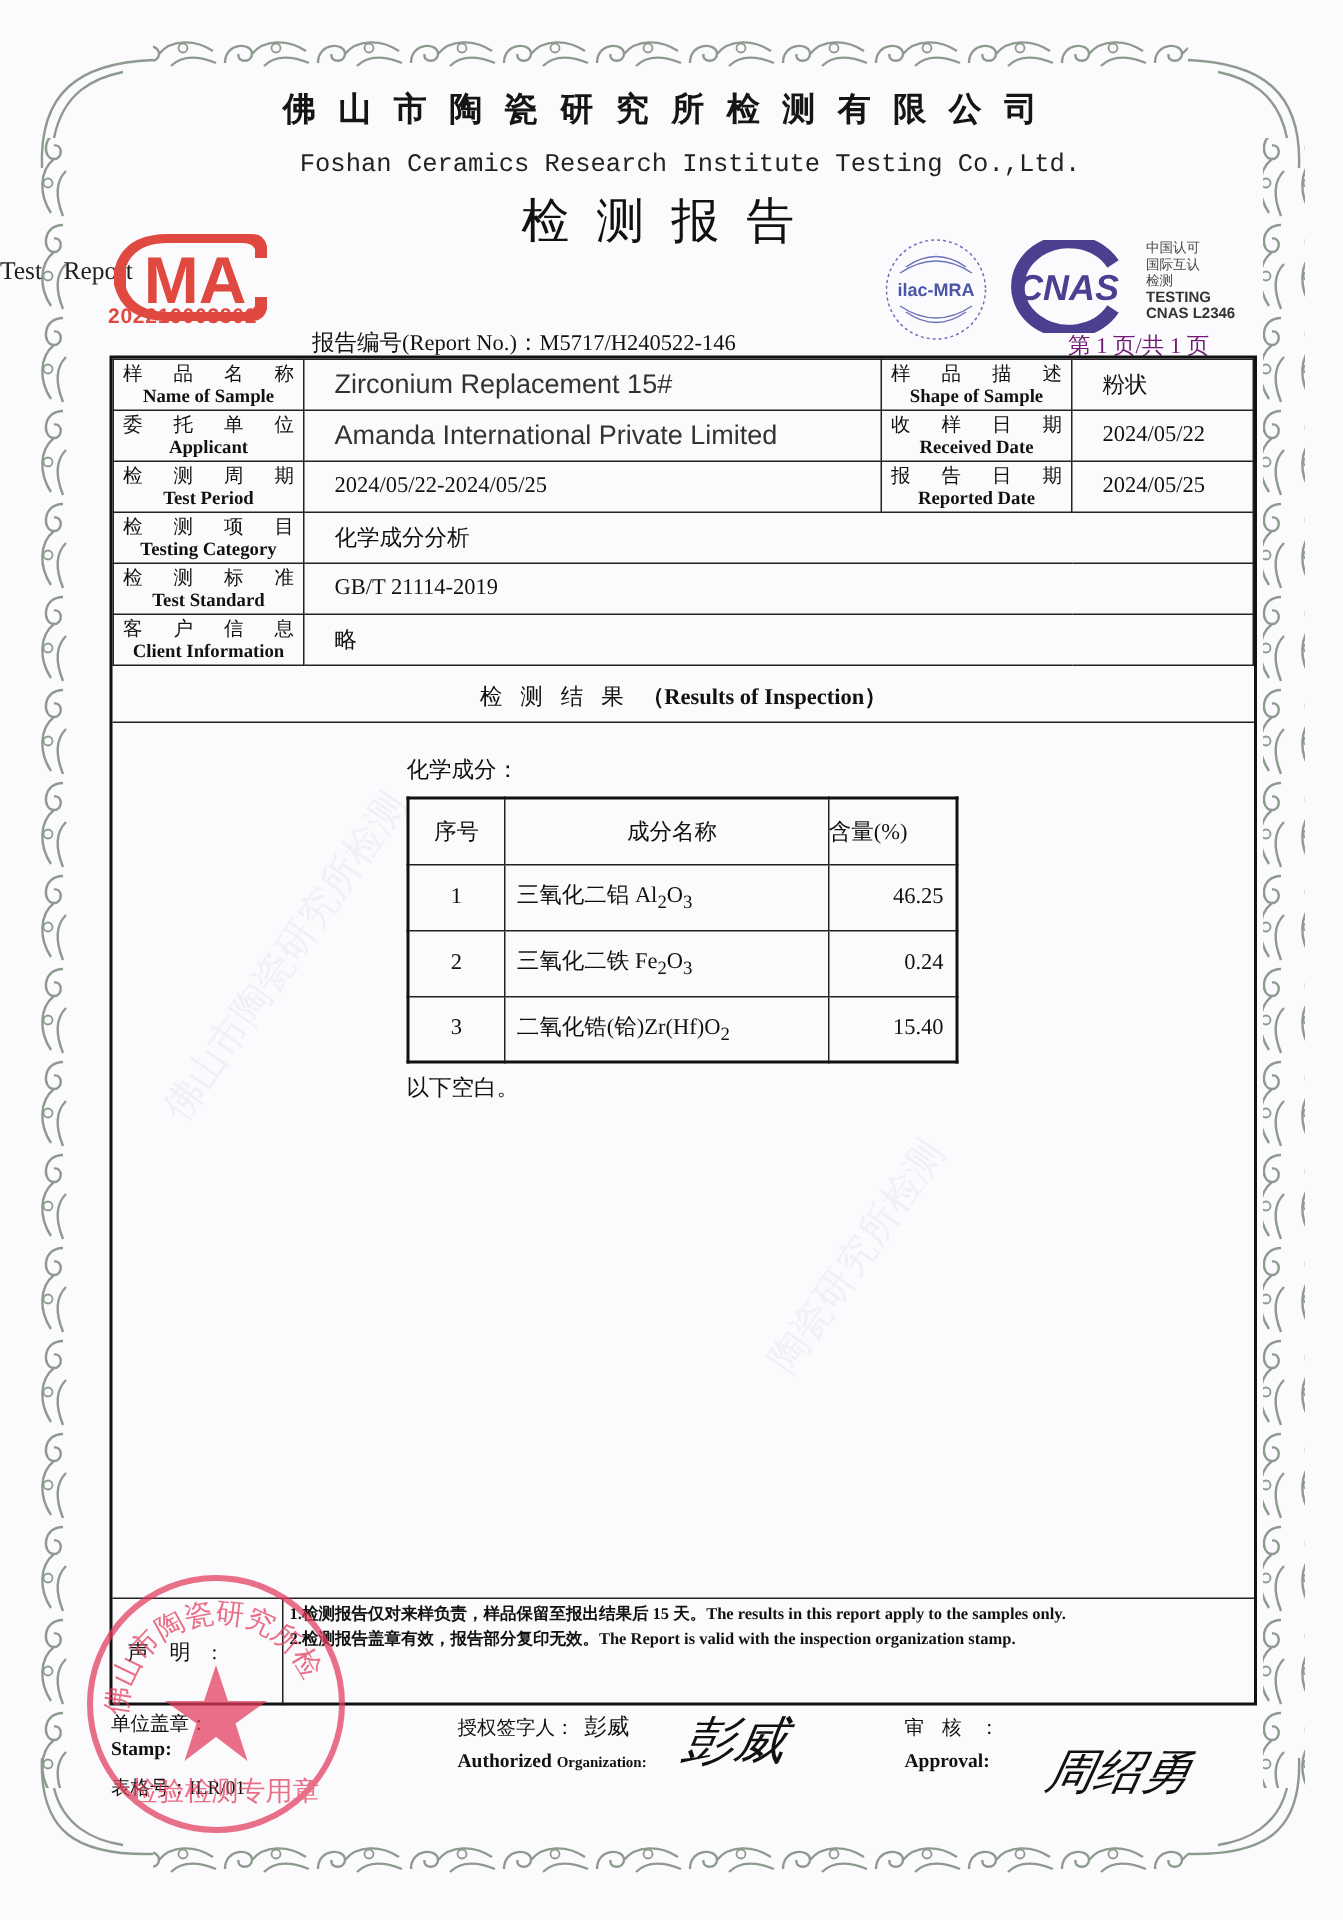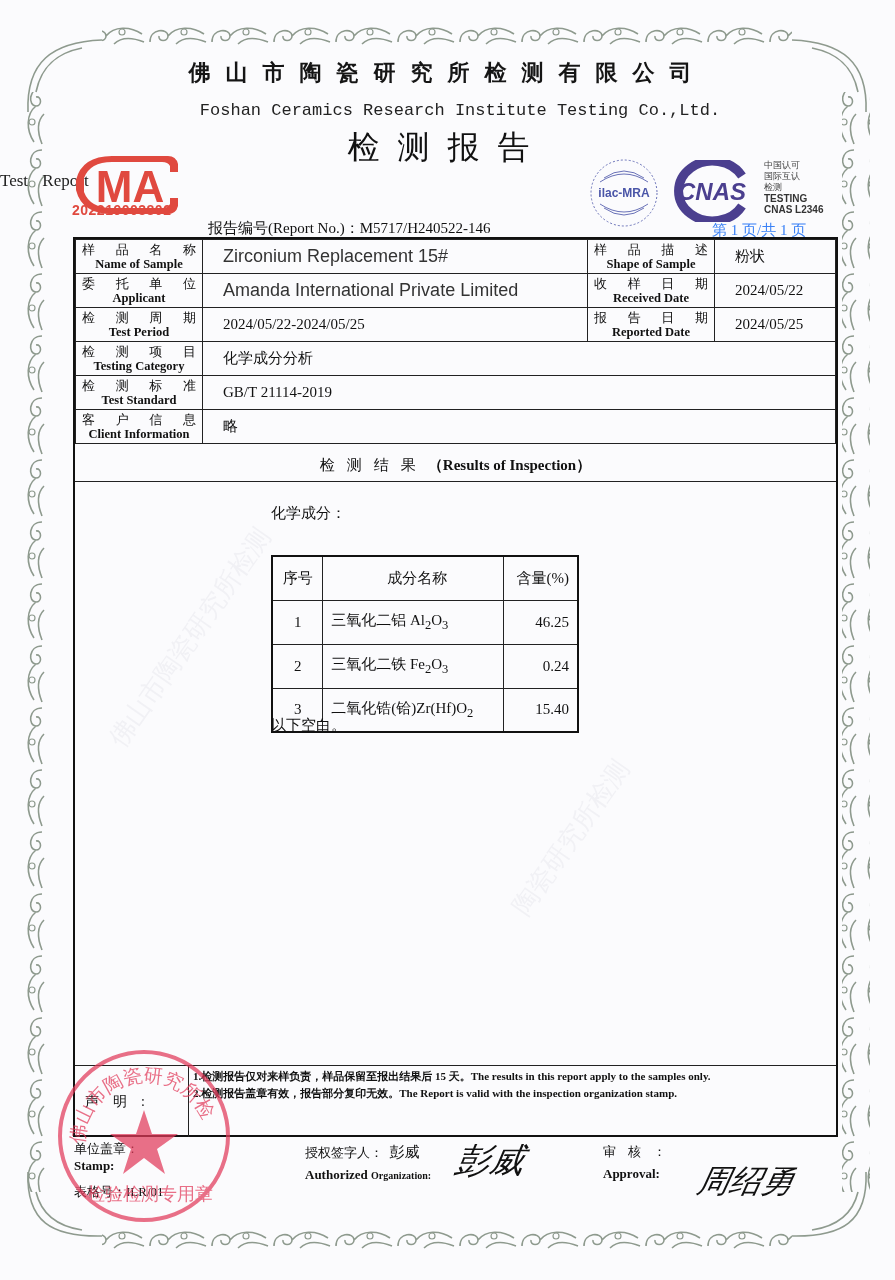--- a/index.html
+++ b/index.html
@@ -19,47 +19,47 @@
 
     .cma-logo { left: 72px; top: 150px; width: 112px; height: 70px; }
     .cma-number { left: 72px; top: 202px; font-family: "Liberation Sans", sans-serif; font-size: 14px; color: #e0493f; letter-spacing: 0.5px; font-weight: bold; }
 
     .ilac-logo { left: 588px; top: 158px; width: 72px; height: 70px; }
     .cnas-logo { left: 668px; top: 160px; width: 86px; height: 51px; }
     .cnas-text { left: 764px; top: 160px; font-size: 9px; line-height: 11px; color: #444; }
     .cnas-text .en { font-family: "Liberation Sans", sans-serif; font-weight: bold; font-size: 10px; color: #333; }
 
     .report-no { left: 208px; top: 219px; font-size: 15px; color: #111; }
-    .page-info { left: 712px; top: 221px; font-size: 15px; color: #3b82f6; }
+    .page-info { left: 712px; top: 221px; font-size: 15px; color: #701a75; }
 
     
     .main-box { left: 73px; top: 237px; width: 765px; height: 900px; border: 2px solid #111; }
     .info-table { position: absolute; left: 0; top: 0; width: 761px; border-collapse: collapse; }
     .info-table td { border: 1px solid #222; vertical-align: middle; }
     .lbl { width: 127px; padding: 0 6px; text-align: center; line-height: 14px; }
     .lbl .cn { display: flex; justify-content: space-between; font-size: 13px; font-family: "DejaVu Serif", serif; }
     .lbl .en { font-size: 12.5px; font-weight: bold; white-space: nowrap; }
     .val { padding-left: 20px; font-size: 15px; }
     .val.sans { font-family: "Liberation Sans", sans-serif; font-size: 18px; color: #333; }
     .row-h { height: 34px; }
 
     .results-head { position: absolute; left: 0; top: 211px; width: 761px; height: 32px; border-bottom: 1px solid #222; text-align: center; line-height: 30px; font-size: 15px; }
     .results-head .cn { letter-spacing: 12px; }
     .results-head .en { font-weight: bold; }
 
     .chem-label { left: 196px; top: 265px; font-size: 15px; font-family: "DejaVu Serif", serif; text-align: right; }
-    .chem-table { position: absolute; left: 196px; top: 292px; width: 308px; border-collapse: collapse; border: 2px solid #111; margin-top: 24px; }
+    .chem-table { position: absolute; left: 196px; top: 292px; width: 368px; border-collapse: collapse; border: 2px solid #111; }
     .chem-table td, .chem-table th { border: 1px solid #222; font-weight: normal; font-size: 15px; }
     .chem-table th { height: 44px; }
     .chem-table td { height: 44px; }
     .c1 { width: 64px; text-align: center; }
     .c2 { width: 216px; padding-left: 8px; text-align: left; }
     .c3 { width: 86px; text-align: right; padding-right: 8px; }
     .chem-table th.c2 { text-align: center; }
-    .chem-table th.c3 { text-align: right; }
+    .chem-table th.c3 { text-align: left; }
     .blank-note { left: 196px; top: 477px; font-size: 15px; font-family: "DejaVu Serif", serif; }
 
     .declaration { position: absolute; left: 0; top: 826px; width: 761px; height: 72px; border-top: 1px solid #222; display: flex; }
     .decl-label { width: 114px; border-right: 1px solid #222; display: flex; align-items: center; padding-left: 10px; font-size: 14px; letter-spacing: 14px; }
     .decl-text { flex: 1; padding: 2px 4px; font-size: 11px; font-weight: bold; line-height: 17px; }
 
     .stamp-label { left: 74px; top: 1140px; font-size: 13px; font-weight: bold; line-height: 17px; }
     .form-no { left: 74px; top: 1183px; font-size: 13px; }
     .auth-label { left: 305px; top: 1141px; font-size: 13px; line-height: 22px; }
     .auth-label .en { font-weight: bold; }

